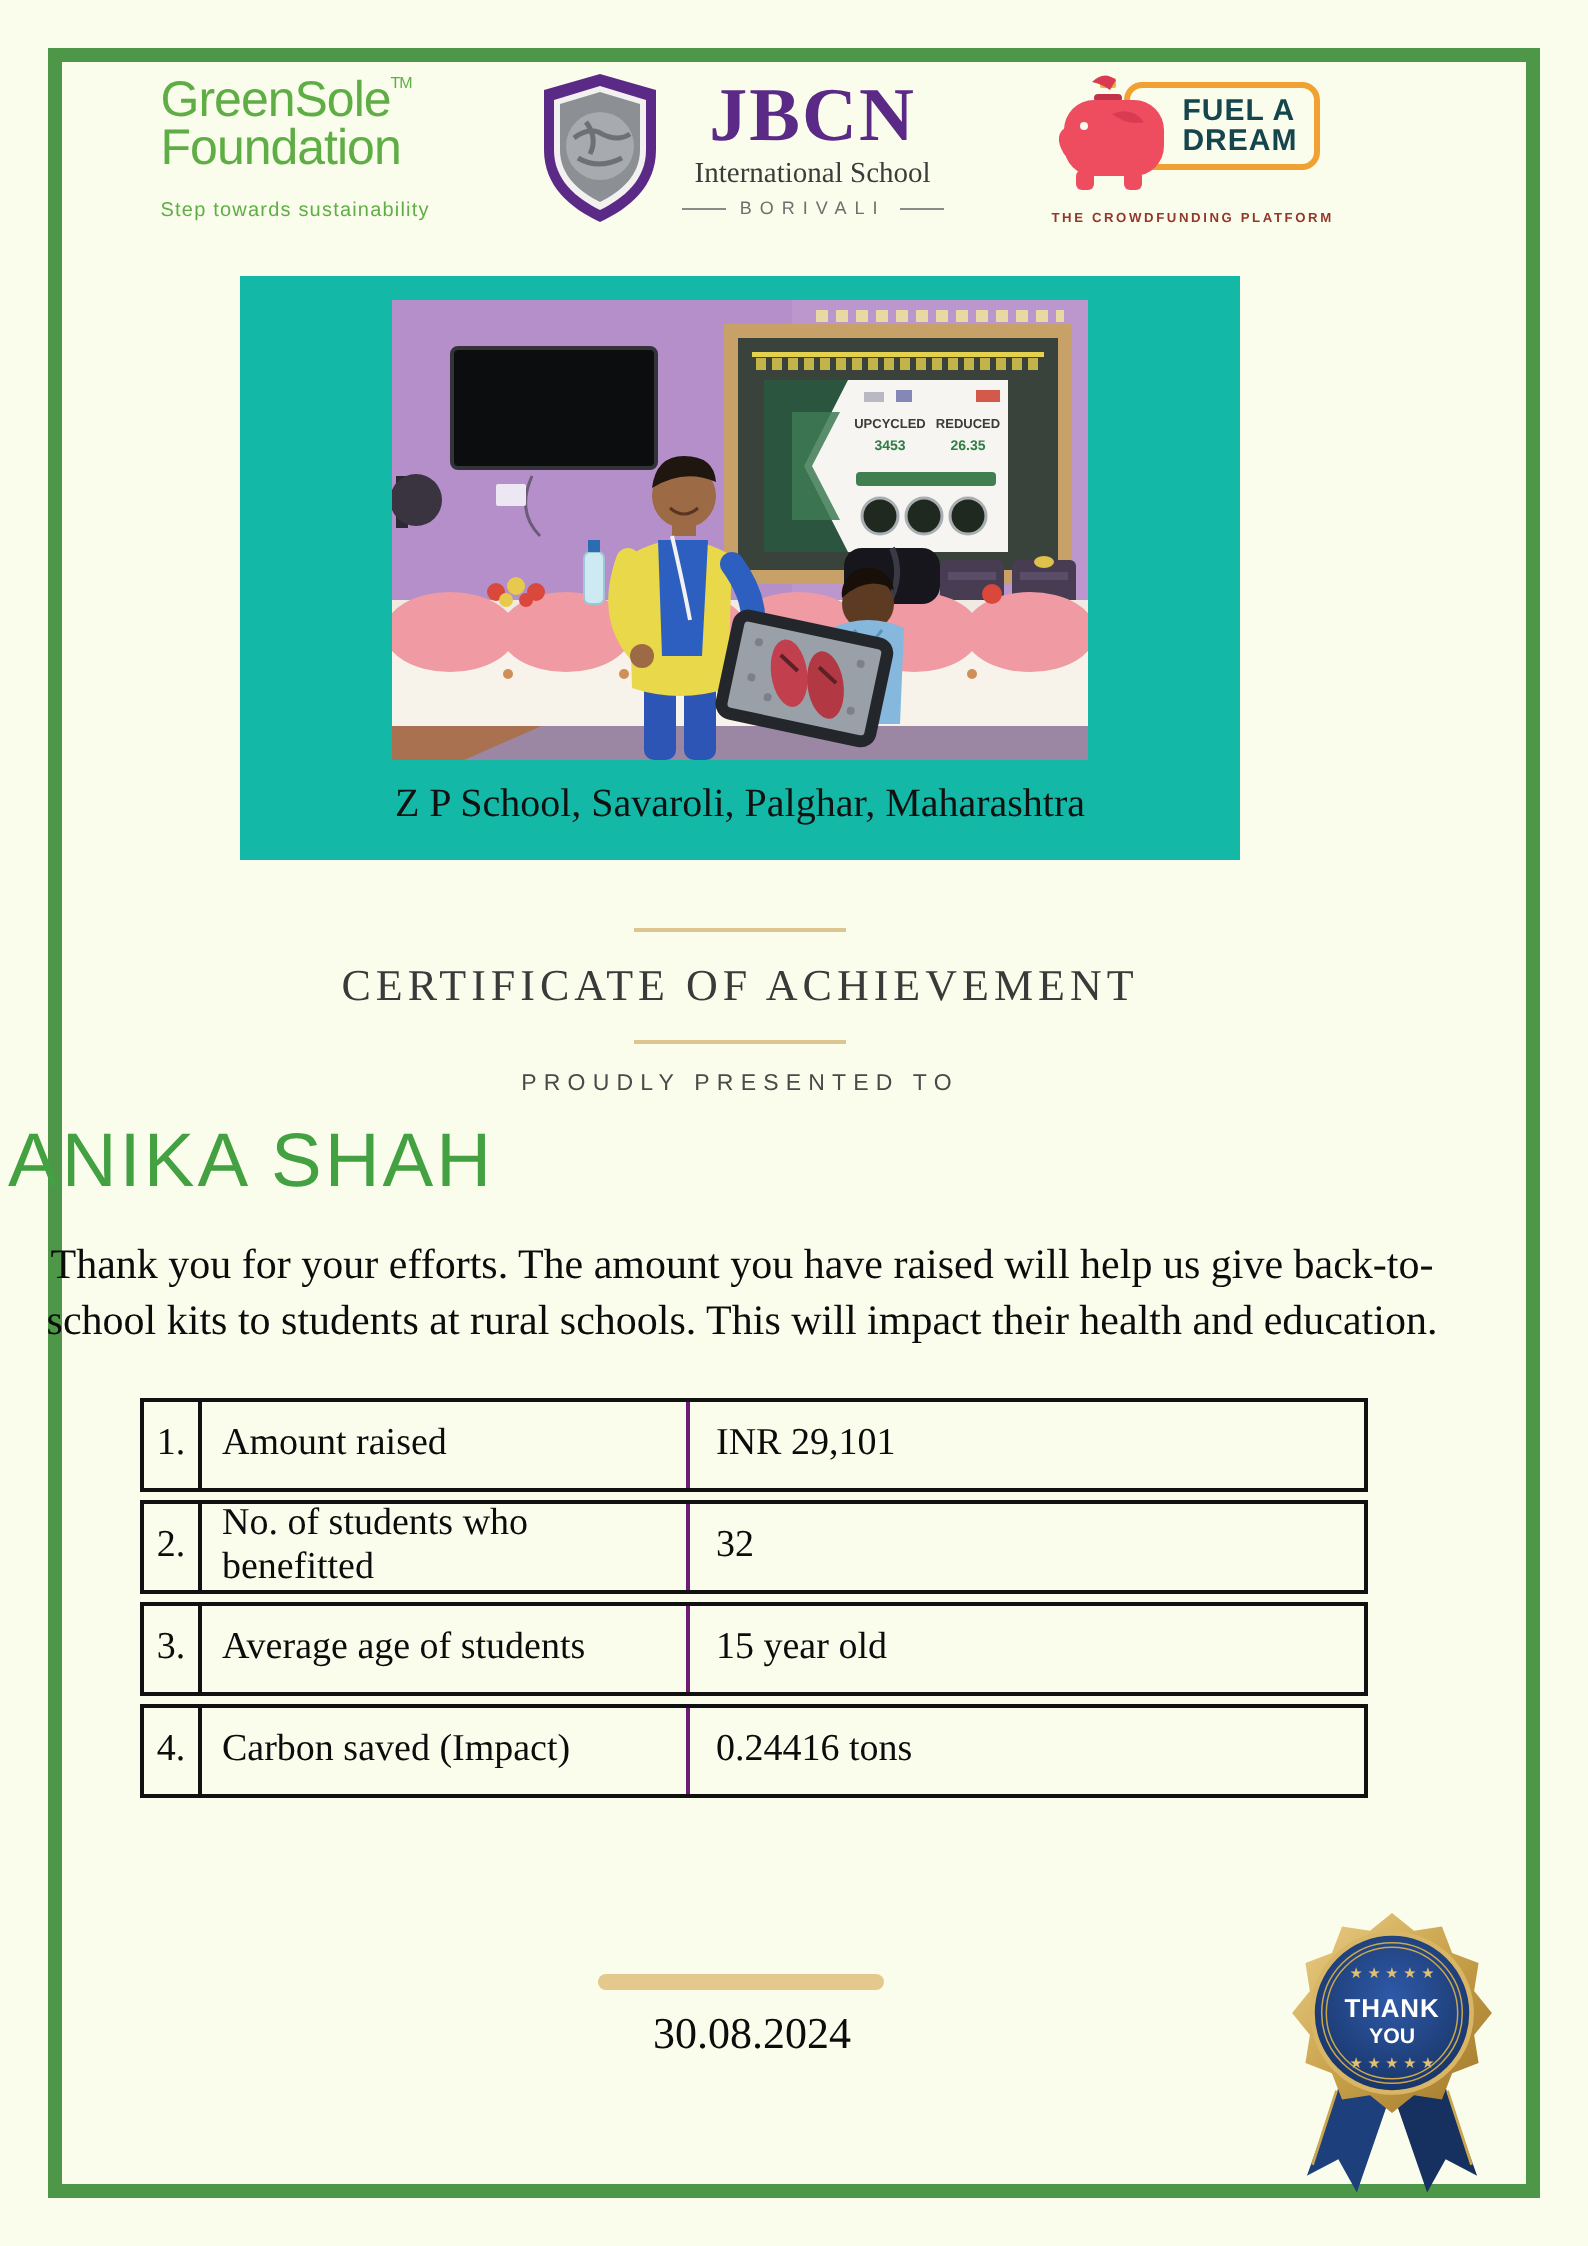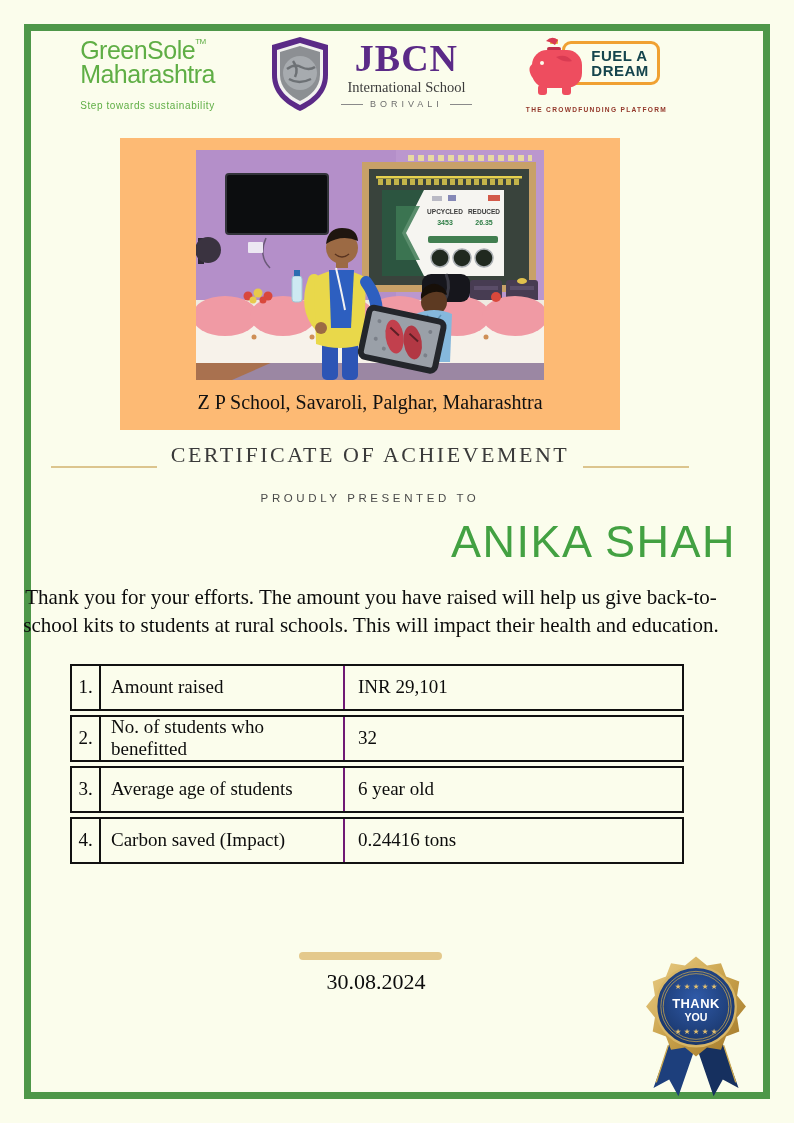--- a/index.html
+++ b/index.html
@@ -27,30 +27,30 @@
   .fad-l1,.fad-l2{font-weight:700;font-size:15px;color:#15454d;letter-spacing:0.5px;}
   .fad-tagline{position:absolute;left:0;bottom:0;font-size:6.6px;letter-spacing:1.3px;
                color:#93372a;font-weight:700;white-space:nowrap;}
   .fad-elephant{position:absolute;left:0;top:0;}
 
   
   .intro{margin:42px auto 0;max-width:700px;text-align:center;font-weight:700;font-size:15px;
          line-height:1.55;color:#3e9b3a;}
 
   
-  .photo-box{width:500px;margin:22px auto 0;background:#fdba74;padding:12px 0 16px;text-align:center;}
+  .photo-box{width:500px;margin:22px auto 0;background:#14b8a6;padding:12px 0 16px;text-align:center;}
   .photo{display:block;width:348px;height:230px;margin:0 auto;}
   .photo-caption{font-family:"Liberation Serif",serif;font-size:20px;color:#111;margin-top:11px;}
 
   
-  .heading-row{display:flex;align-items:flex-end;justify-content:center;gap:14px;margin-top:12px;}
+  .heading-row{display:flex;align-items:center;justify-content:center;gap:14px;margin-top:34px;flex-direction:column;}
   .heading-line{width:106px;height:2px;background:#dcc58e;}
   .cert-heading{font-family:"Liberation Serif",serif;font-size:22px;letter-spacing:2.5px;color:#3a3a3a;}
-  .presented{margin-top:24px;text-align:center;font-size:11.5px;letter-spacing:3.6px;color:#4a4a4a;}
-  .recipient{margin-top:12px;text-align:right;font-size:45px;letter-spacing:1.5px;color:#43a142;}
+  .presented{margin-top:14px;text-align:center;font-size:11.5px;letter-spacing:3.6px;color:#4a4a4a;}
+  .recipient{margin-top:12px;text-align:left;font-size:38px;letter-spacing:1.5px;color:#43a142;}
   .message{margin:15px auto 0;width:734px;text-align:center;font-family:"Liberation Serif",serif;
            font-size:21px;line-height:1.35;color:#0c0c0c;}
 
   
   .impact-table{margin:24px 0 0 66px;width:614px;}
   .t-row{display:flex;border:2px solid #111;height:43px;margin-bottom:4px;background:#fbfdec;
          font-family:"Liberation Serif",serif;font-size:19px;color:#0c0c0c;align-items:stretch;}
   .t-num{width:27px;border-right:2px solid #111;display:flex;align-items:center;justify-content:center;}
   .t-label{width:232px;border-right:2px solid #701a75;display:flex;align-items:center;padding-left:10px;}
   .t-value{flex:1;display:flex;align-items:center;padding-left:13px;}
@@ -67,21 +67,21 @@
 <body>
 
 <div class="page">
   <div class="frame"></div>
   <div class="content">
 
     <div class="logos">
 
       <div class="gs-logo">
         <div class="gs-name"><span>GreenSole</span><sup>TM</sup></div>
-        <div class="gs-name">Maharashtra</div>
+        <div class="gs-name">Foundation</div>
         <div class="gs-tagline">Step towards sustainability</div>
       </div>
 
       <div class="jbcn-logo">
         <svg width="62" height="78" viewBox="0 0 62 78">
           <path d="M31,2 L59,10 V40 C59,58 46,69 31,76 C16,69 3,58 3,40 V10 Z" fill="#5b2a87"></path>
           <path d="M31,8 L54,15 V40 C54,55 43,64 31,70 C19,64 8,55 8,40 V15 Z" fill="#f2f1ef"></path>
           <path d="M31,11 L51,17 V40 C51,53 41,61 31,66 C21,61 11,53 11,40 V17 Z" fill="#8c8f93"></path>
           <circle cx="31" cy="38" r="17" fill="#a7abaf"></circle>
           <path d="M18,34 q8,-6 14,-2 q8,4 14,0 M20,44 q10,6 22,0 M24,26 q6,8 2,16" stroke="#6d7175" stroke-width="2.5" fill="none"></path>
@@ -243,21 +243,21 @@
         <div class="t-value">INR 29,101</div>
       </div>
       <div class="t-row">
         <div class="t-num">2.</div>
         <div class="t-label">No. of students who benefitted</div>
         <div class="t-value">32</div>
       </div>
       <div class="t-row">
         <div class="t-num">3.</div>
         <div class="t-label">Average age of students</div>
-        <div class="t-value">6 year old</div>
+        <div class="t-value">15 year old</div>
       </div>
       <div class="t-row">
         <div class="t-num">4.</div>
         <div class="t-label">Carbon saved (Impact)</div>
         <div class="t-value">0.24416 tons</div>
       </div>
     </div>
 
     <div class="date-block">
       <div class="date-bar"></div>

